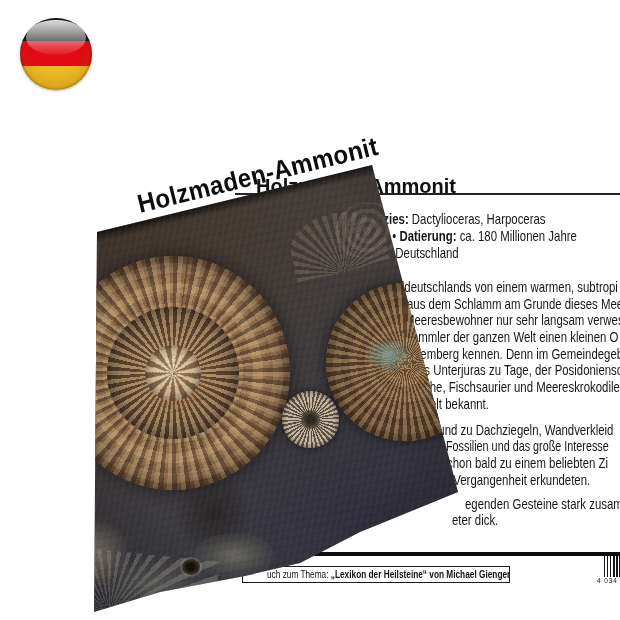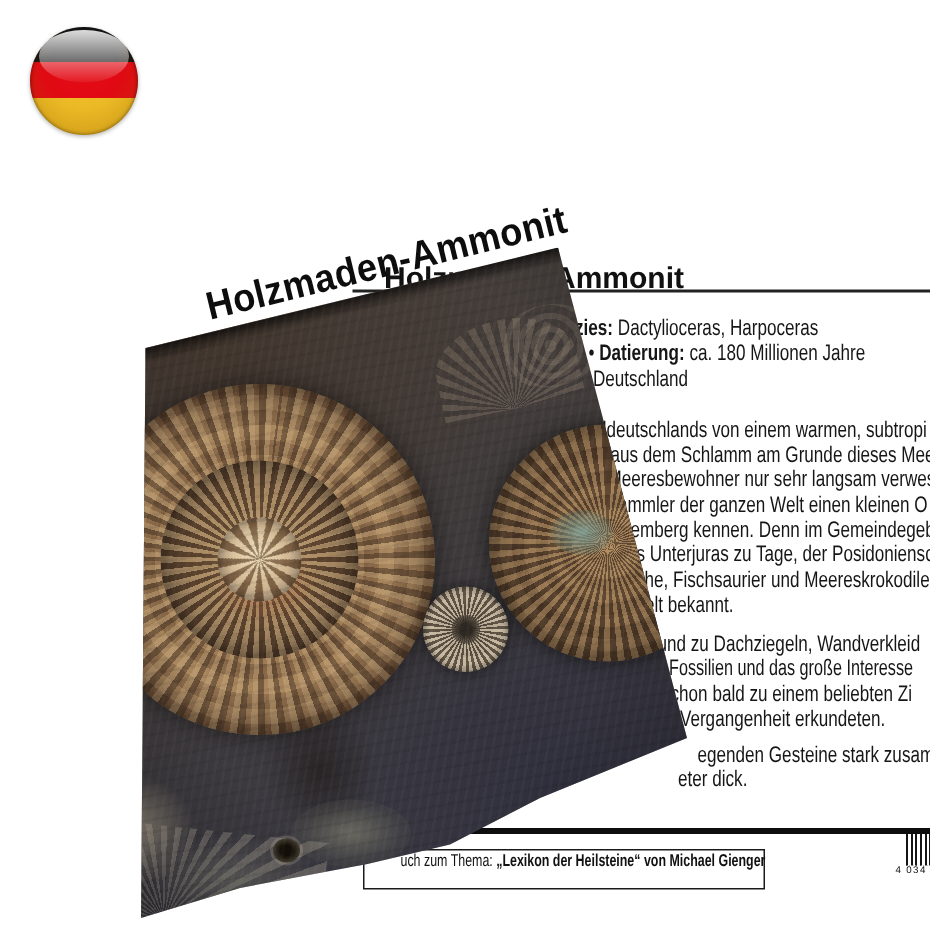--- a/index.html
+++ b/index.html
@@ -13,21 +13,21 @@
   .flag .gloss{position:absolute;left:9%;top:3%;width:82%;height:48%;border-radius:50%;
         background:linear-gradient(rgba(255,255,255,.85),rgba(255,255,255,.06));}
 
   
   .card-title{position:absolute;left:256px;top:175px;font-size:20px;font-weight:bold;color:#111;white-space:nowrap;}
   .title-rule{position:absolute;left:235px;top:193px;width:385px;height:2px;background:#222;}
   .cond{position:absolute;font-size:15px;line-height:16px;white-space:nowrap;
         transform:scaleX(.76);transform-origin:0 0;color:#161616;}
   .cond b{font-weight:bold;}
   .footer-line{position:absolute;left:300px;top:552px;width:320px;height:4px;background:#0d0d0d;}
-  .ref-box{position:absolute;left:242px;top:566px;width:268px;height:27px;border:1.5px solid #1a1a1a;
+  .ref-box{position:absolute;left:242px;top:566px;width:268px;height:17px;border:1.5px solid #1a1a1a;
         box-sizing:border-box;background:#fff;}
   .ref-text{position:absolute;left:24px;top:1px;font-size:11.5px;line-height:13px;white-space:nowrap;
         transform:scaleX(.72);transform-origin:0 0;color:#111;}
   .ref-text b{font-weight:bold;}
   .barcode{position:absolute;left:604px;top:556px;width:18px;height:21px;
         background:repeating-linear-gradient(90deg,#141414 0 1.3px,#ffffff 1.3px 3.1px),
                    repeating-linear-gradient(90deg,#141414 0 .7px,#ffffff .7px 2.3px);}
   .barcode-digits{position:absolute;left:597px;top:577px;font-size:6.5px;letter-spacing:.9px;color:#111;}
 
   

